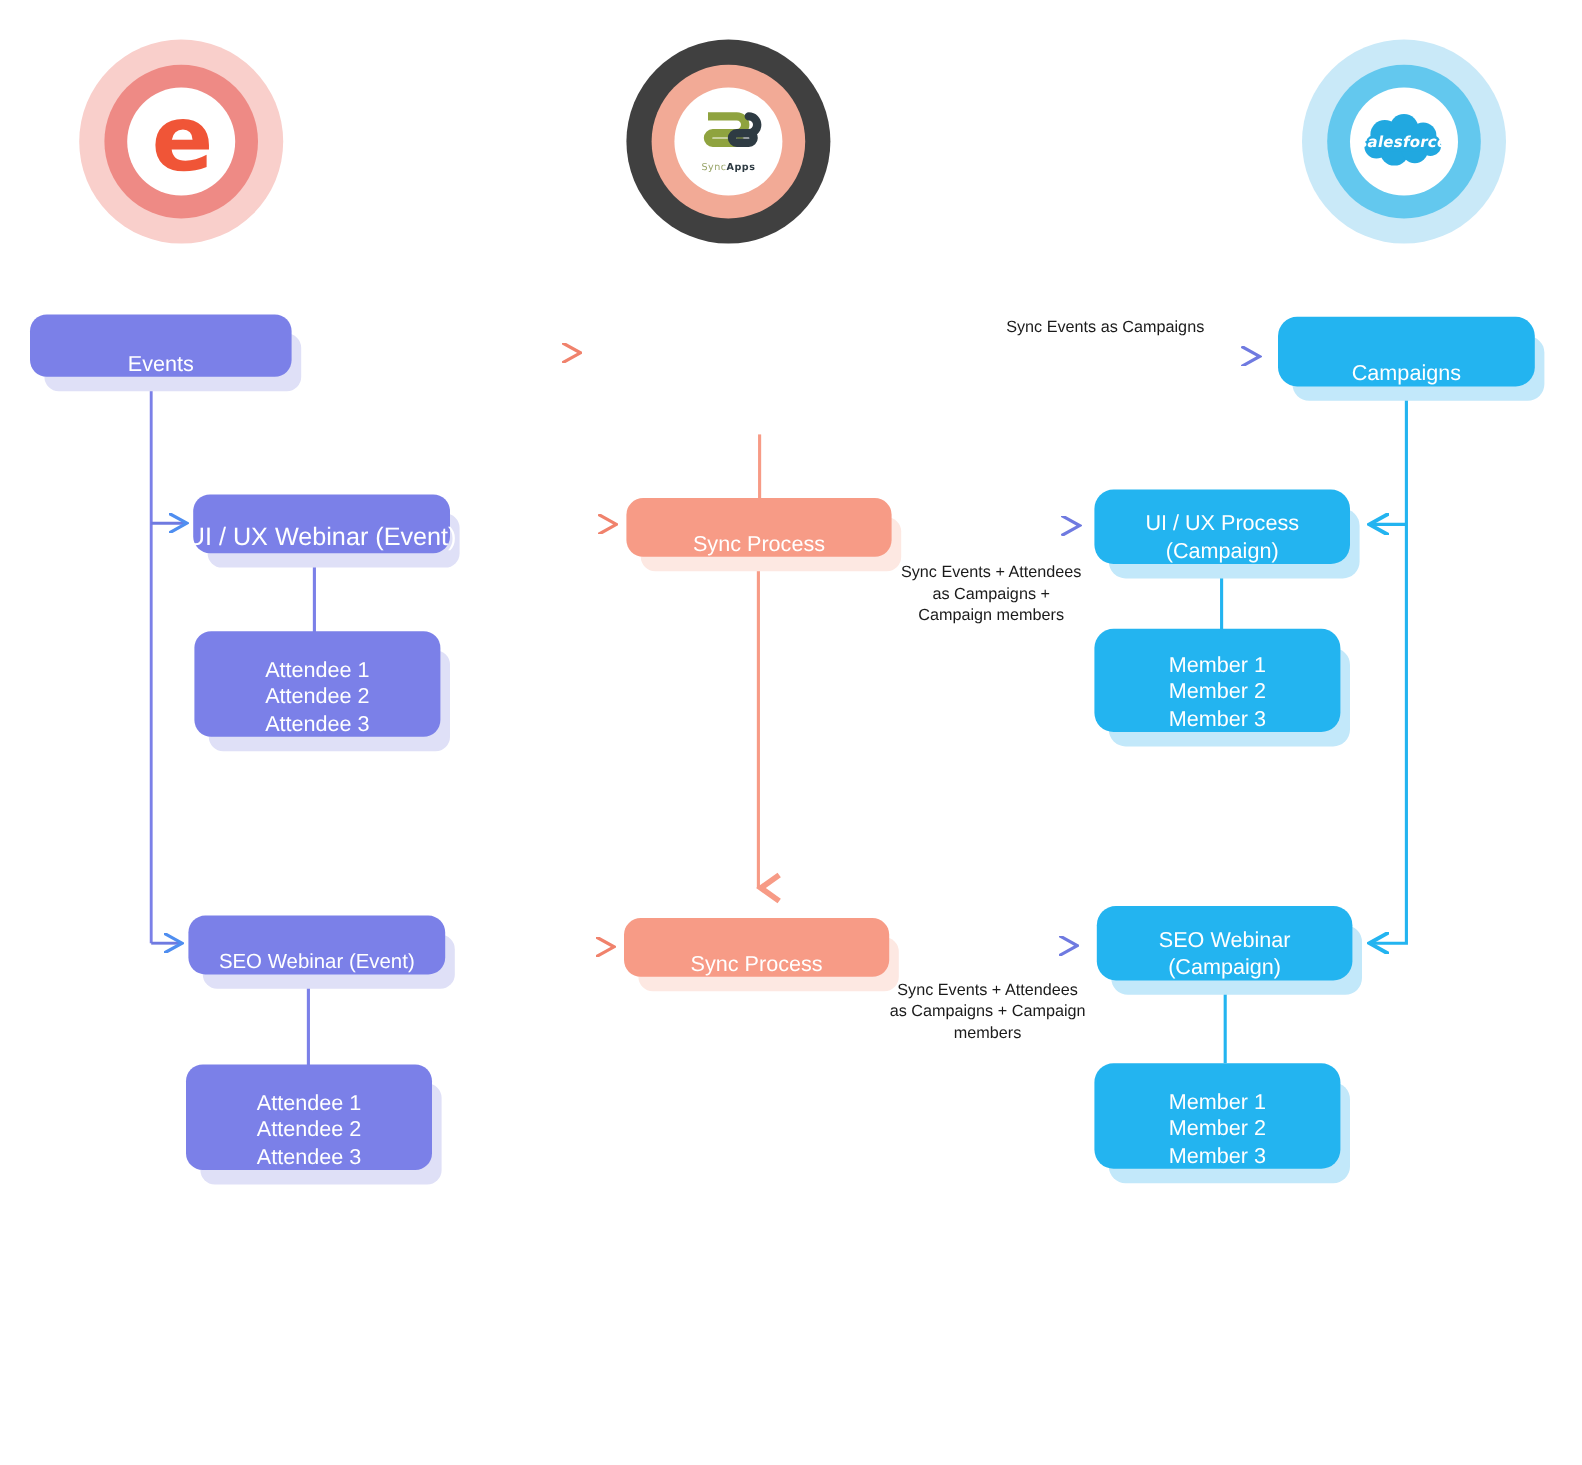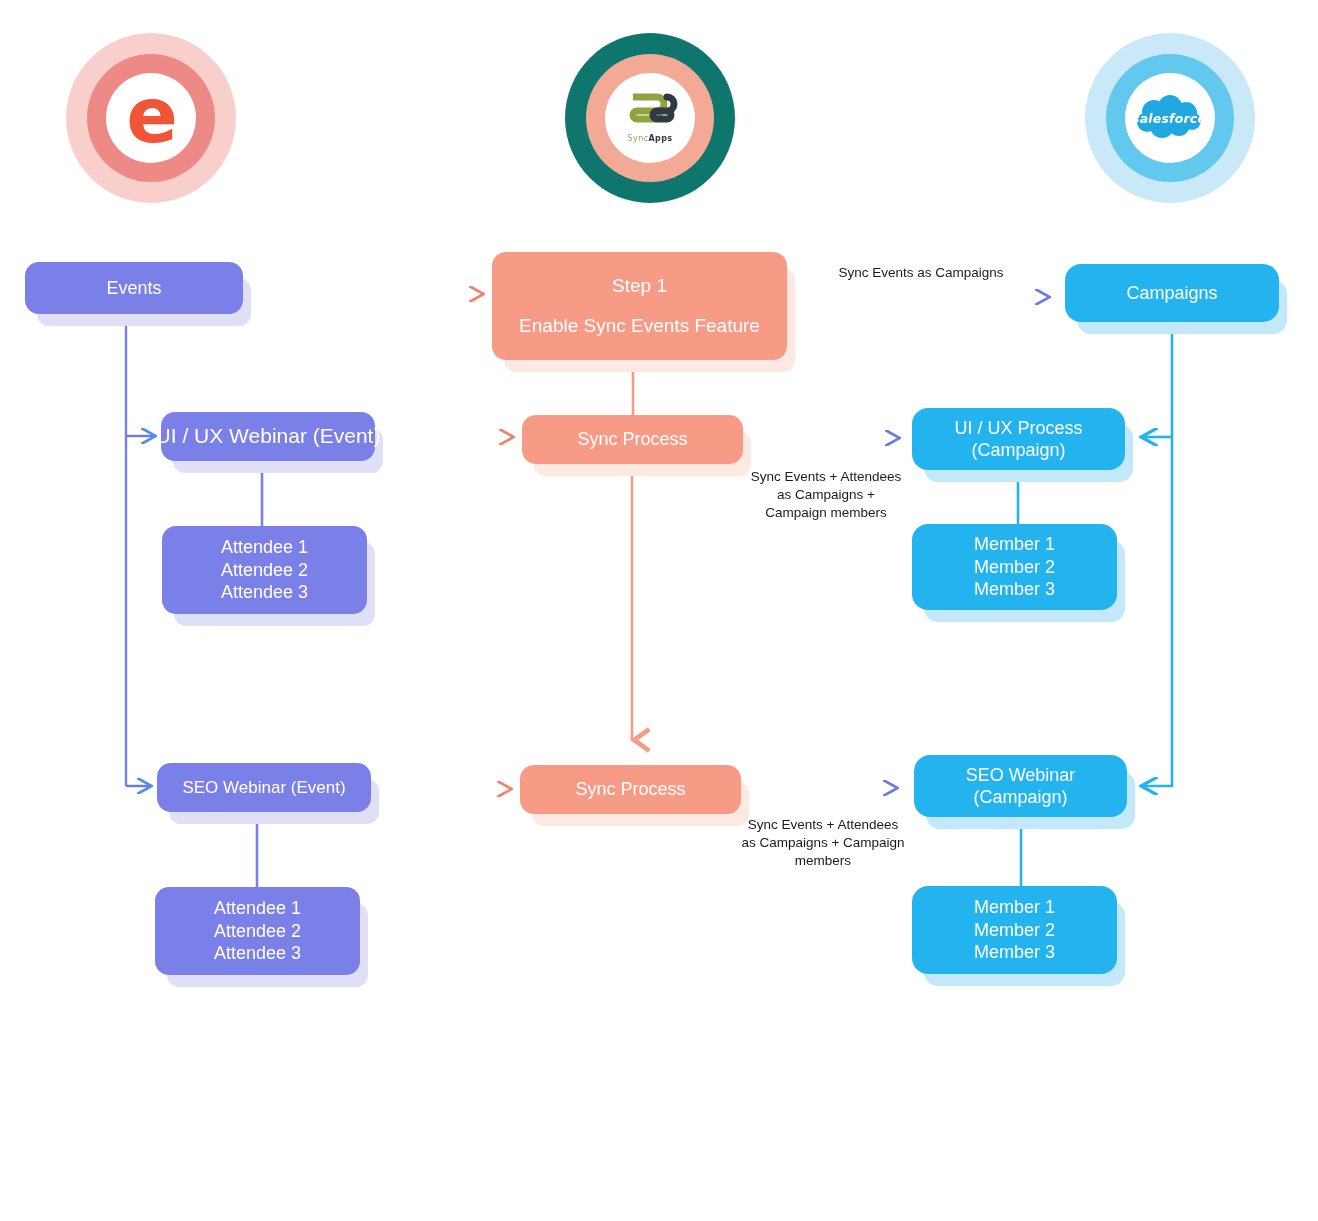--- a/index.html
+++ b/index.html
@@ -78,21 +78,21 @@
   }
 
   
   .node {
     position: absolute;
     border-radius: 14px;
     color: #ffffff;
     display: flex;
     flex-direction: column;
     align-items: center;
-    justify-content: center;
+    justify-content: flex-end;
     text-align: center;
     font-size: 18px;
     line-height: 1.25;
     z-index: 5;
     box-shadow: 10px 12px 0 -2px rgba(0,0,0,0.06);
   }
   .node .ln { display: block; white-space: nowrap; }
   .node.purple { background: #7b80e8; }
   .node.purple-sh { box-shadow: 10px 14px 0 -2px #dfe0f7; }
   .node.coral   { background: #f79b86; }
@@ -129,21 +129,21 @@
 <div id="canvas">
 
   <div class="logo-ring" style="left:66px; top:33px; width:170px; height:170px; background:#f9cfcb;">
     <div class="logo-mid" style="width:128px; height:128px; background:#ee8a85;">
       <div class="logo-core" style="width:90px; height:90px;">
         <span class="eb-e">e</span>
       </div>
     </div>
   </div>
 
-  <div class="logo-ring" style="left:565px; top:33px; width:170px; height:170px; background:#0f766e;">
+  <div class="logo-ring" style="left:522px; top:33px; width:170px; height:170px; background:#404040;">
     <div class="logo-mid" style="width:128px; height:128px; background:#f2aa96;">
       <div class="logo-core" style="width:90px; height:90px;">
         <div class="sa-wrap">
           <svg width="62" height="38" viewBox="0 0 62 38">
             <path d="M14 4 h24 a7 7 0 0 1 0 14 h-20 a4 4 0 0 0 0 8 h20" fill="none" stroke="#8fa33f" stroke-width="7" stroke-linecap="butt"></path>
             <path d="M38 26 l6 -4 l-6 -4 z" fill="#8fa33f"></path>
             <path d="M48 4 a7 7 0 0 1 0 14 h-10 a4 4 0 0 0 0 8 h10
                      a4 4 0 0 0 0 -8" fill="none" stroke="#2e3b43" stroke-width="7" stroke-linecap="round"></path>
             <path d="M22 34 h26" fill="none" stroke="#2e3b43" stroke-width="0"></path>
           </svg>
@@ -240,24 +240,20 @@
     <path d="M 1172 437 L 1143 437" fill="none" stroke="#23b4f0" stroke-width="2.6" marker-end="url(#arrCyan)"></path>
 
     <line x1="1018" y1="463" x2="1018" y2="525" stroke="#23b4f0" stroke-width="2.6"></line>
     <line x1="1021" y1="812" x2="1021" y2="886" stroke="#23b4f0" stroke-width="2.6"></line>
   </svg>
 
   <div class="node purple purple-sh" style="left:25px; top:262px; width:218px; height:52px;">
     <span class="ln">Events</span>
   </div>
 
-  <div class="node coral coral-sh step1" style="left:492px; top:252px; width:295px; height:108px;">
-    <span class="ln">Step 1</span>
-    <span class="ln">Enable Sync Events Feature</span>
-  </div>
 
   <div class="node blue blue-sh" style="left:1065px; top:264px; width:214px; height:58px;">
     <span class="ln">Campaigns</span>
   </div>
 
   <div class="node purple purple-sh" style="left:161px; top:412px; width:214px; height:49px; font-size:21px;">
     <span class="ln">UI / UX Webinar (Event)</span>
   </div>
 
   <div class="node coral coral-sh" style="left:522px; top:415px; width:221px; height:49px;">

